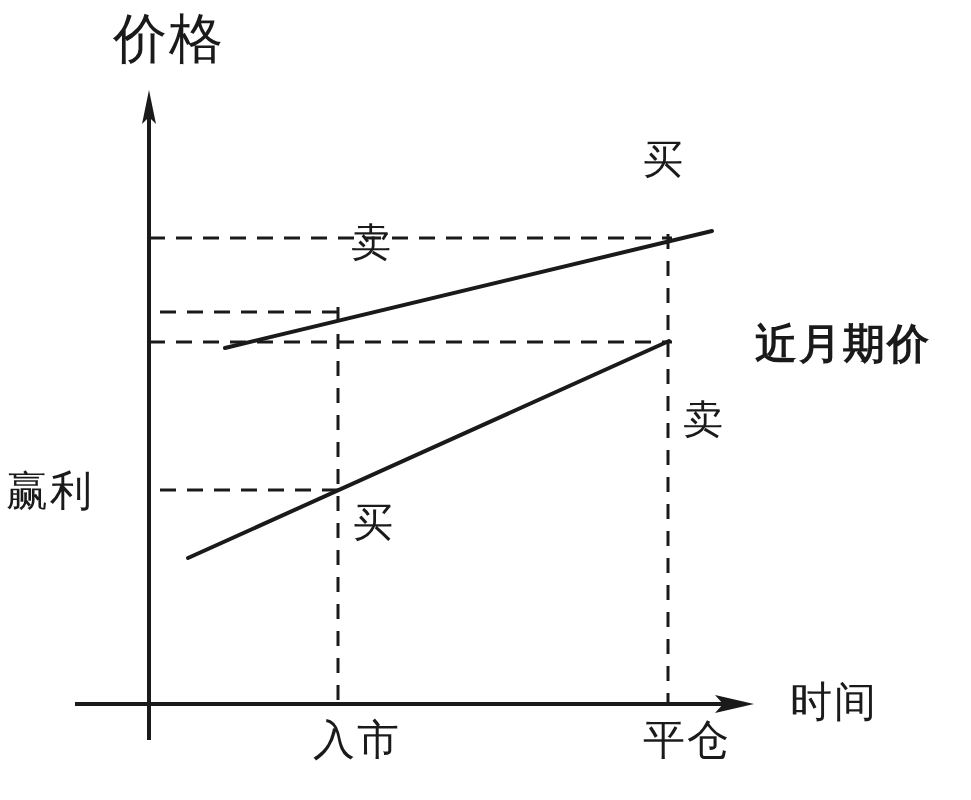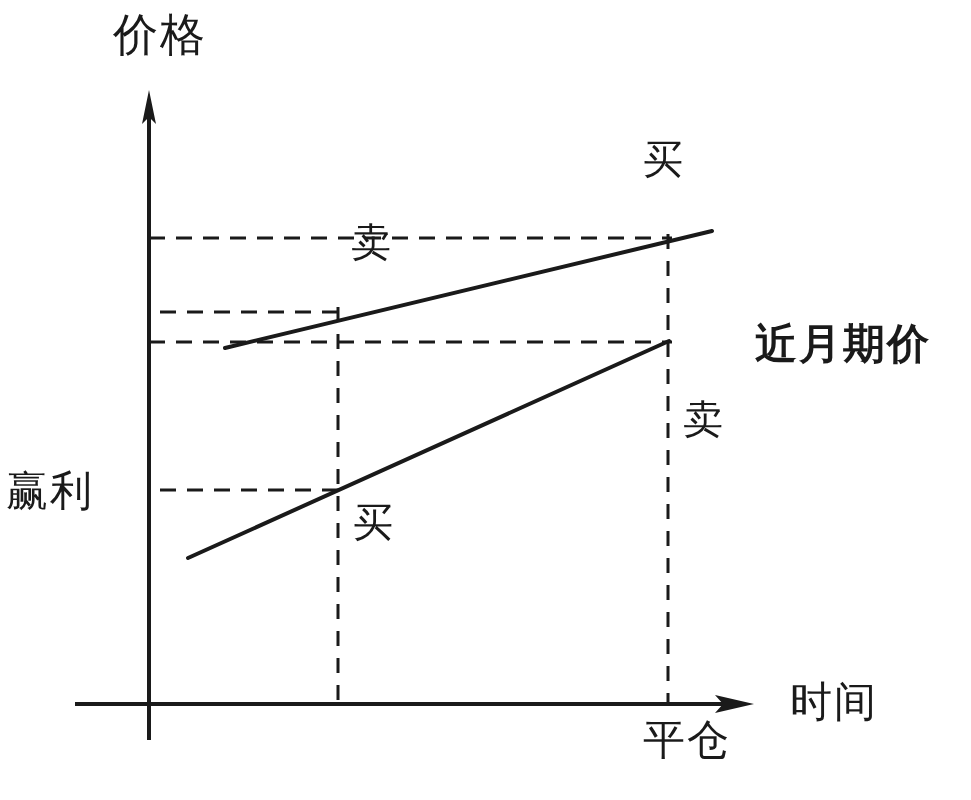--- a/index.html
+++ b/index.html
@@ -26,21 +26,21 @@
   }
   .cn-label {
     position: absolute;
     color: #1a1a1a;
     font-family: "DejaVu Serif", "Liberation Serif", serif;
     font-weight: 400;
     white-space: nowrap;
     line-height: 1;
     letter-spacing: 2px;
   }
-  .lbl-axis-y   { left: 113px; top: 12px;  font-size: 45px; }
+  .lbl-axis-y   { left: 113px; top: 12px;  font-size: 54px; }
   .lbl-axis-x   { left: 768px; top: 681px; font-size: 42px; margin-left: 22px; }
   .lbl-loss     { left: 18px;  top: 252px; font-size: 42px; }
   .lbl-profit   { left: 6px;  top: 470px; font-size: 42px; }
   .lbl-sell-top { left: 351px; top: 222px; font-size: 40px; }
   .lbl-sell-bot { left: 683px; top: 399px; font-size: 40px; }
   .lbl-buy-top  { left: 643px; top: 139px; font-size: 40px; }
   .lbl-buy-bot  { left: 353px; top: 502px; font-size: 40px; }
   .lbl-far      { left: 755px; top: 180px; font-size: 42px; }
   .lbl-near     { left: 755px; top: 323px; font-size: 42px; font-weight: bold; }
   .lbl-entry    { left: 313px; top: 719px; font-size: 42px; }
@@ -90,15 +90,16 @@
 
   <div class="cn-label lbl-profit">赢利</div>
 
   <div class="cn-label lbl-sell-top">卖</div>
   <div class="cn-label lbl-buy-top">买</div>
   <div class="cn-label lbl-buy-bot">买</div>
   <div class="cn-label lbl-sell-bot">卖</div>
 
   <div class="cn-label lbl-near">近月期价</div>
 
+  <div class="cn-label lbl-entry">入市</div>
   <div class="cn-label lbl-exit">平仓</div>
 
 </div>
 
 </body></html>

